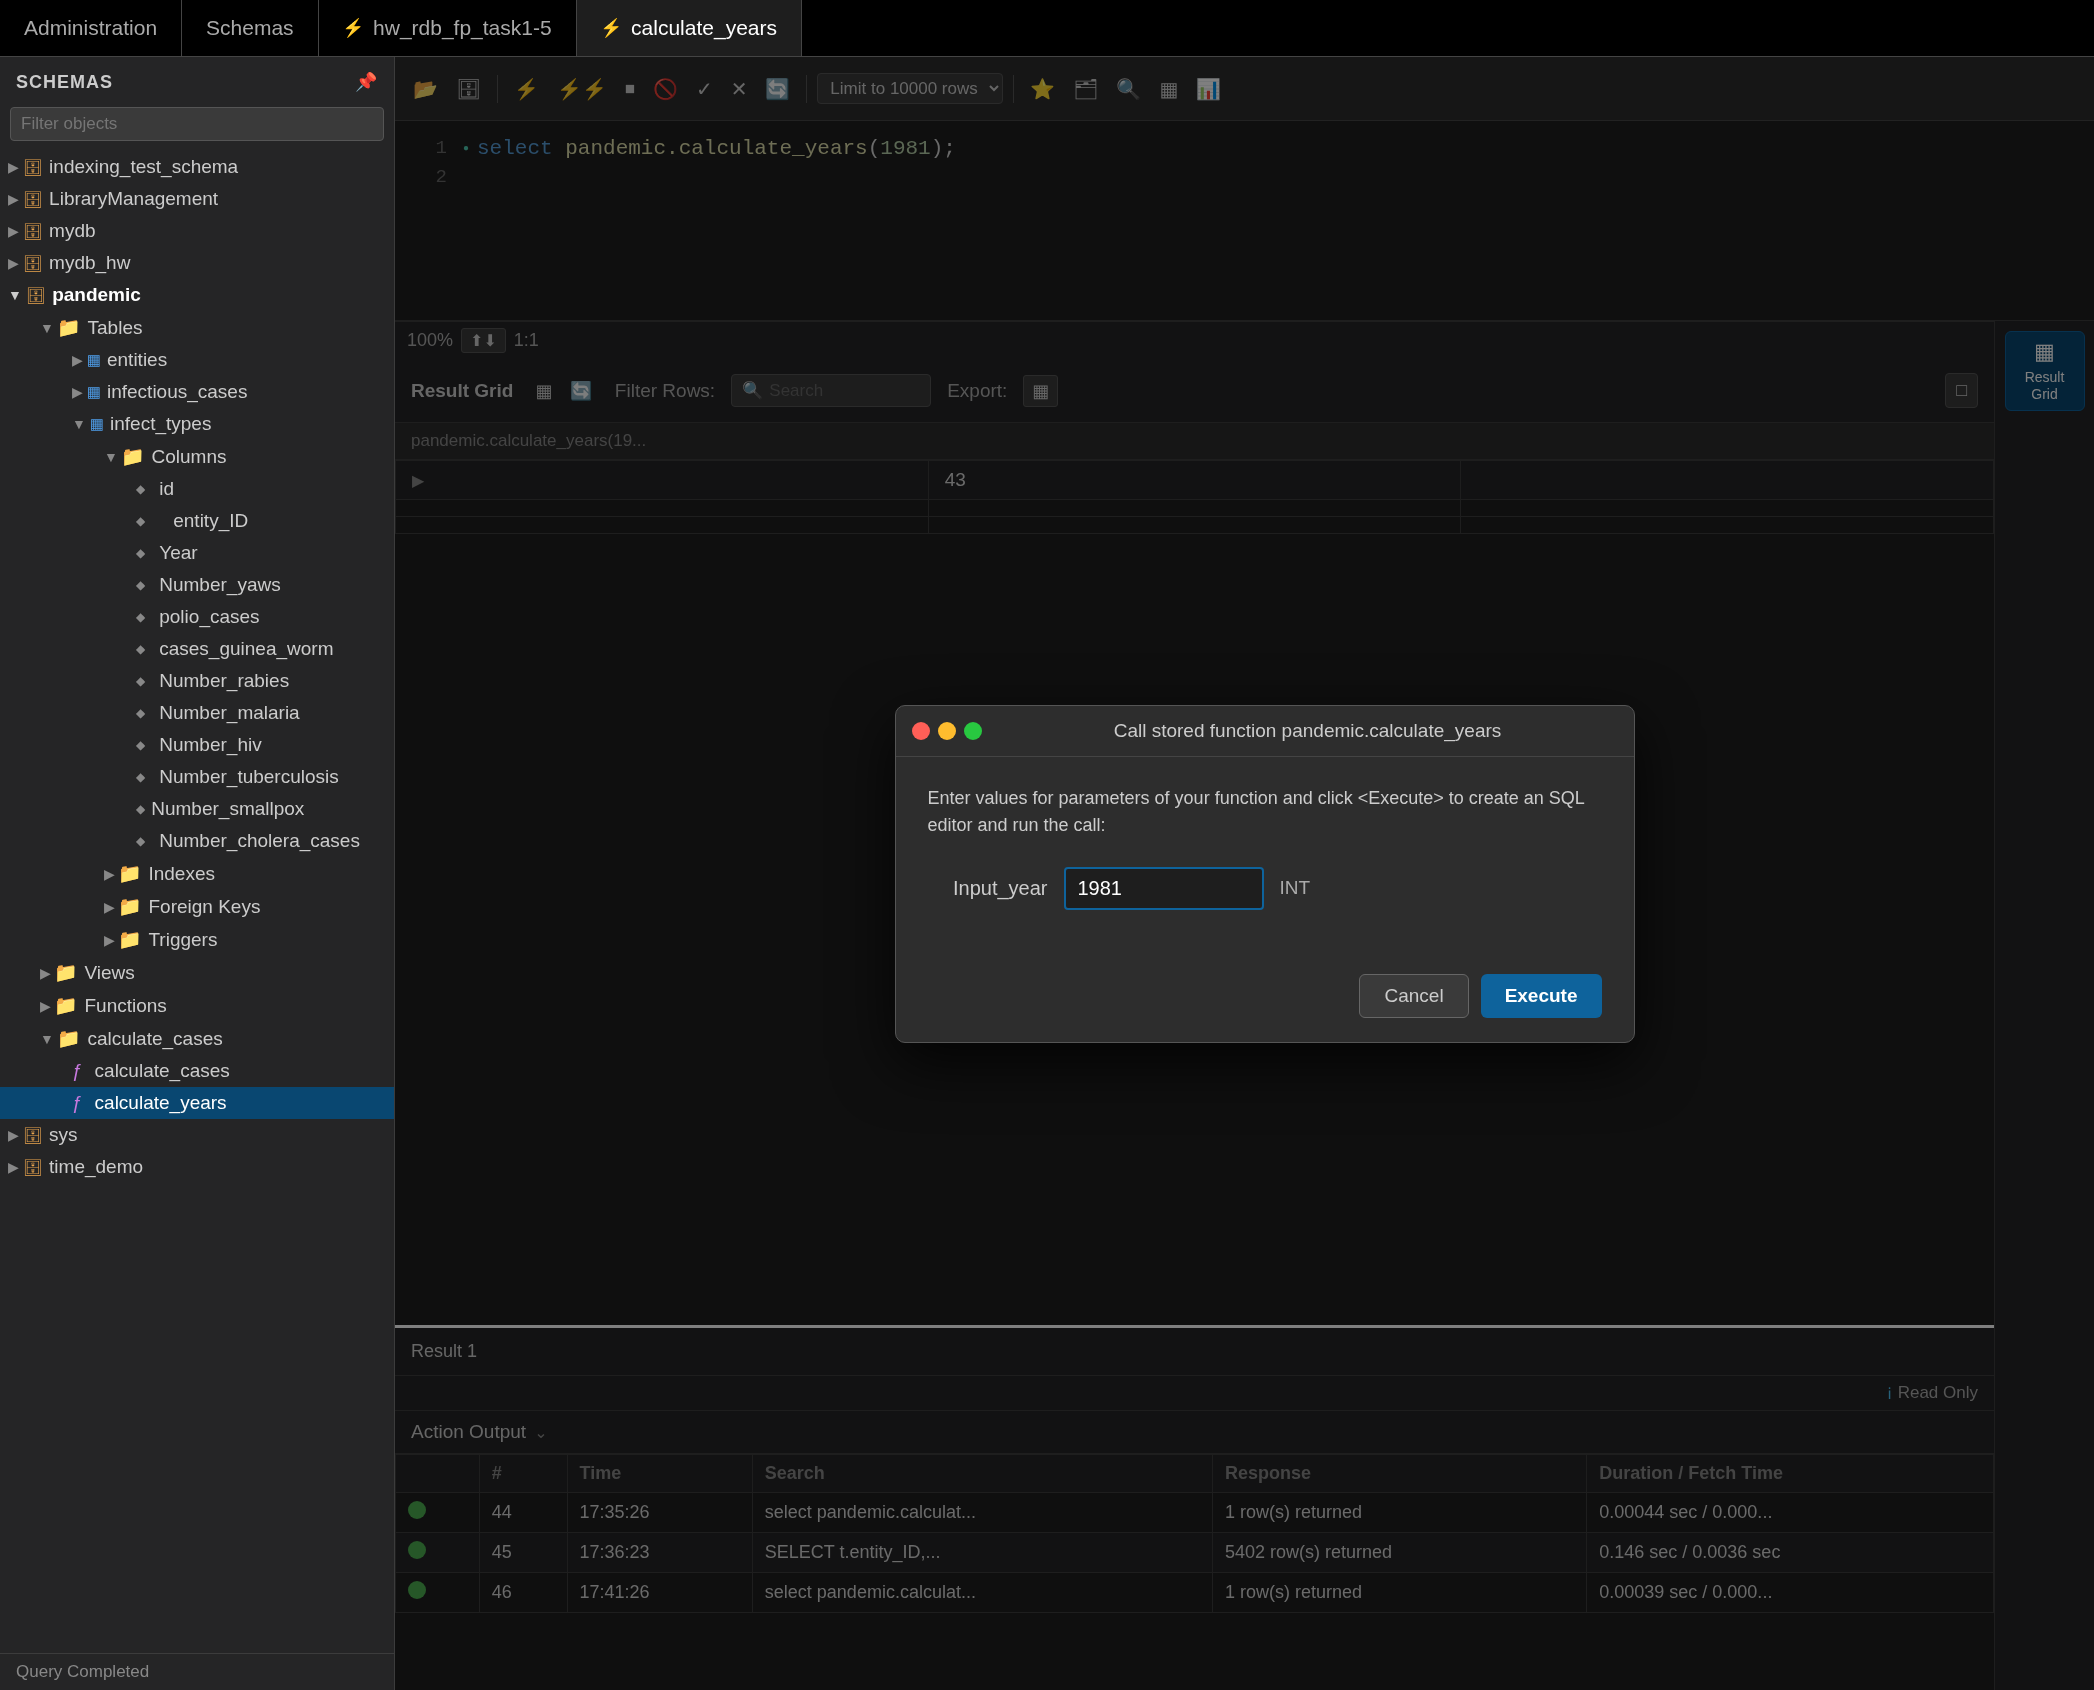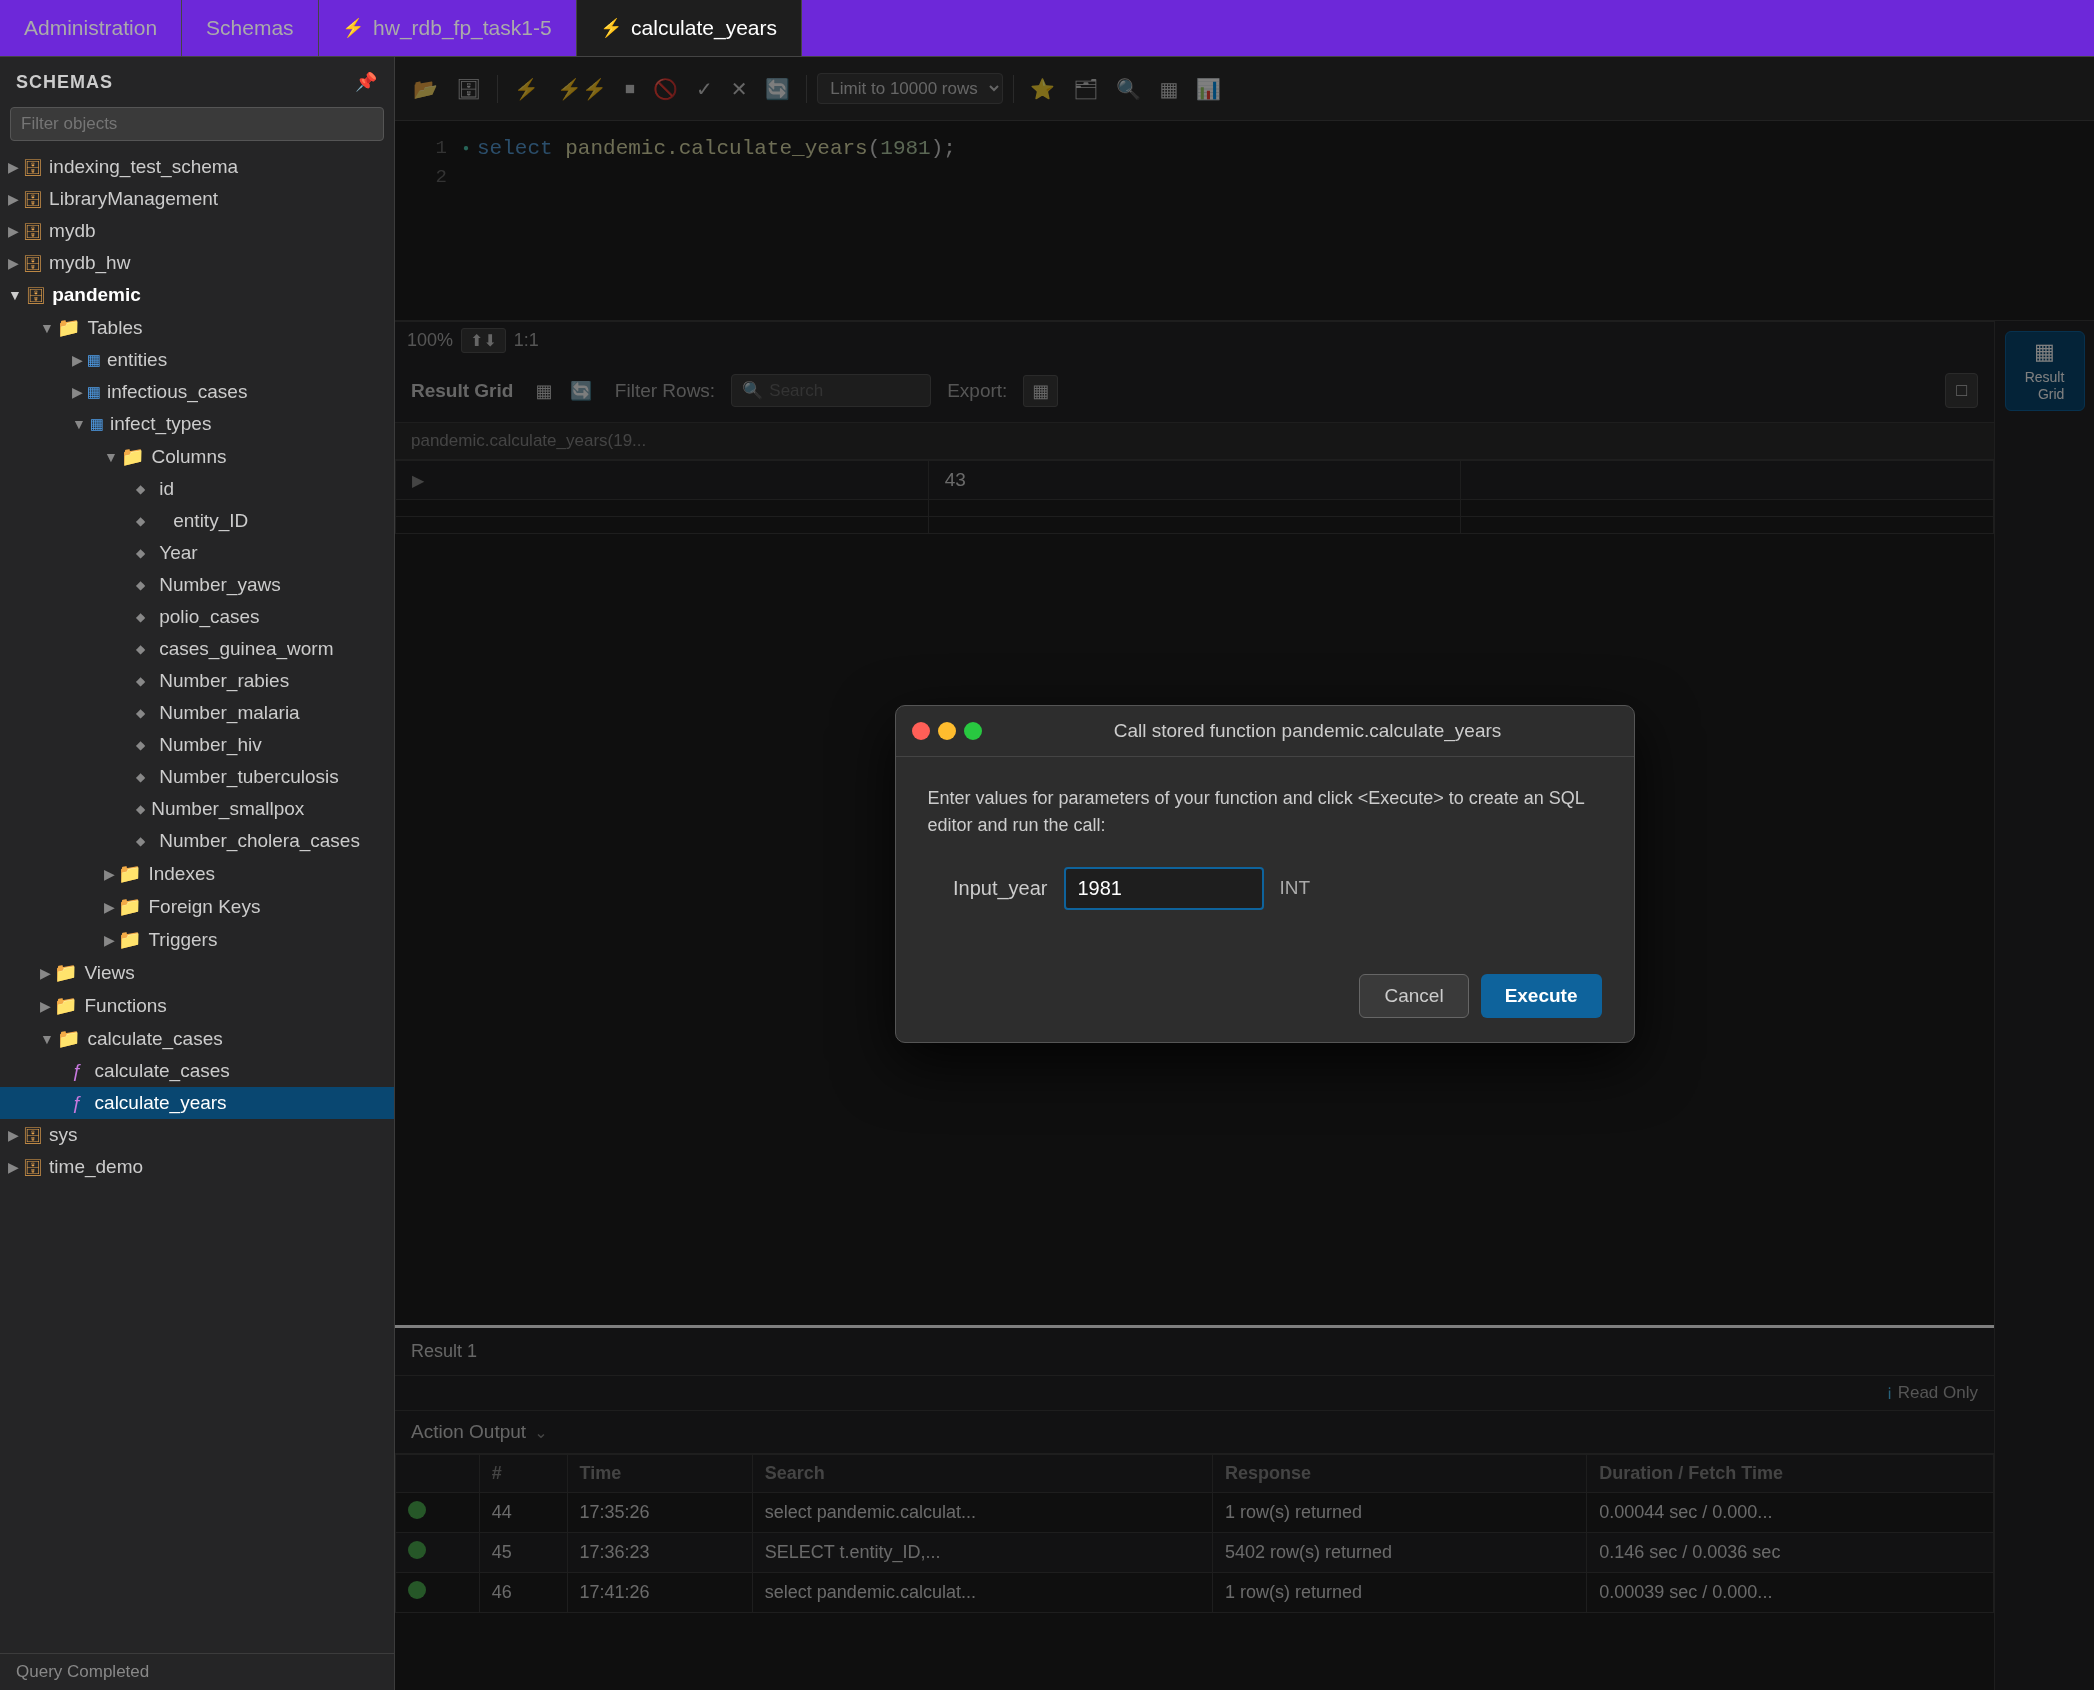--- a/index.html
+++ b/index.html
@@ -1,19 +1,19 @@
 <!DOCTYPE html>
 <html><head>
   <meta charset="utf-8">
   <style>
     * { box-sizing: border-box; margin: 0; padding: 0; }
     body { font-family: -apple-system, BlinkMacSystemFont, 'Segoe UI', sans-serif; background: #1e1e1e; color: #d4d4d4; font-size: 13px; overflow: hidden; width: 2094px; height: 1690px; }
 
     
-    .tab-bar { display: flex; background: #6d28d9; border-bottom: 1px solid #444; height: 57px; align-items: center; }
+    .tab-bar { display: flex; background: #000000; border-bottom: 1px solid #444; height: 57px; align-items: center; }
     .tab-item { padding: 0 24px; height: 100%; display: flex; align-items: center; font-size: 21px; cursor: pointer; border-right: 1px solid #444; color: #aaa; }
     .tab-item.active { background: #1e1e1e; color: #fff; }
     .tab-item .tab-icon { margin-right: 8px; font-size: 18px; }
 
     
     .main-layout { display: flex; height: calc(1690px - 57px); }
 
     
     .sidebar { width: 395px; background: #252526; border-right: 1px solid #3c3c3c; display: flex; flex-direction: column; flex-shrink: 0; }
     .sidebar-header { display: flex; justify-content: space-between; align-items: center; padding: 14px 16px; }
@@ -77,21 +77,21 @@
 
     
     .result-status { display: flex; align-items: center; padding: 6px 16px; background: #252526; border-top: 1px solid #3c3c3c; font-size: 17px; color: #aaa; gap: 16px; }
     .read-only-badge { margin-left: auto; display: flex; align-items: center; gap: 6px; font-size: 17px; color: #aaa; }
 
     
     .right-panel { width: 100px; background: #252526; border-left: 1px solid #3c3c3c; display: flex; flex-direction: column; align-items: center; padding: 10px 0; gap: 8px; }
     .right-btn { width: 80px; height: 80px; display: flex; flex-direction: column; align-items: center; justify-content: center; cursor: pointer; border-radius: 6px; font-size: 11px; color: #aaa; border: 1px solid #3c3c3c; gap: 4px; }
     .right-btn.active { background: #094771; color: #fff; border-color: #0e639c; }
     .right-btn-icon { font-size: 22px; }
-    .right-btn-label { font-size: 14px; text-align: right; line-height: 1.2; }
+    .right-btn-label { font-size: 14px; text-align: center; line-height: 1.2; }
 
     
     .zoom-bar { display: flex; align-items: center; padding: 6px 12px; background: #252526; border-top: 1px solid #3c3c3c; font-size: 18px; color: #aaa; gap: 8px; }
 
     
     .modal-overlay { position: absolute; top: 0; left: 0; right: 0; bottom: 0; background: rgba(0,0,0,0.5); display: flex; align-items: center; justify-content: center; z-index: 100; padding-left: 40px; }
     .modal { background: #2d2d2d; border: 1px solid #555; border-radius: 10px; width: 740px; box-shadow: 0 20px 60px rgba(0,0,0,0.8); overflow: hidden; }
     .modal-title-bar { display: flex; align-items: center; padding: 14px 16px; border-bottom: 1px solid #444; }
     .modal-traffic { display: flex; gap: 8px; margin-right: 16px; }
     .traffic-dot { width: 18px; height: 18px; border-radius: 50%; cursor: pointer; }

